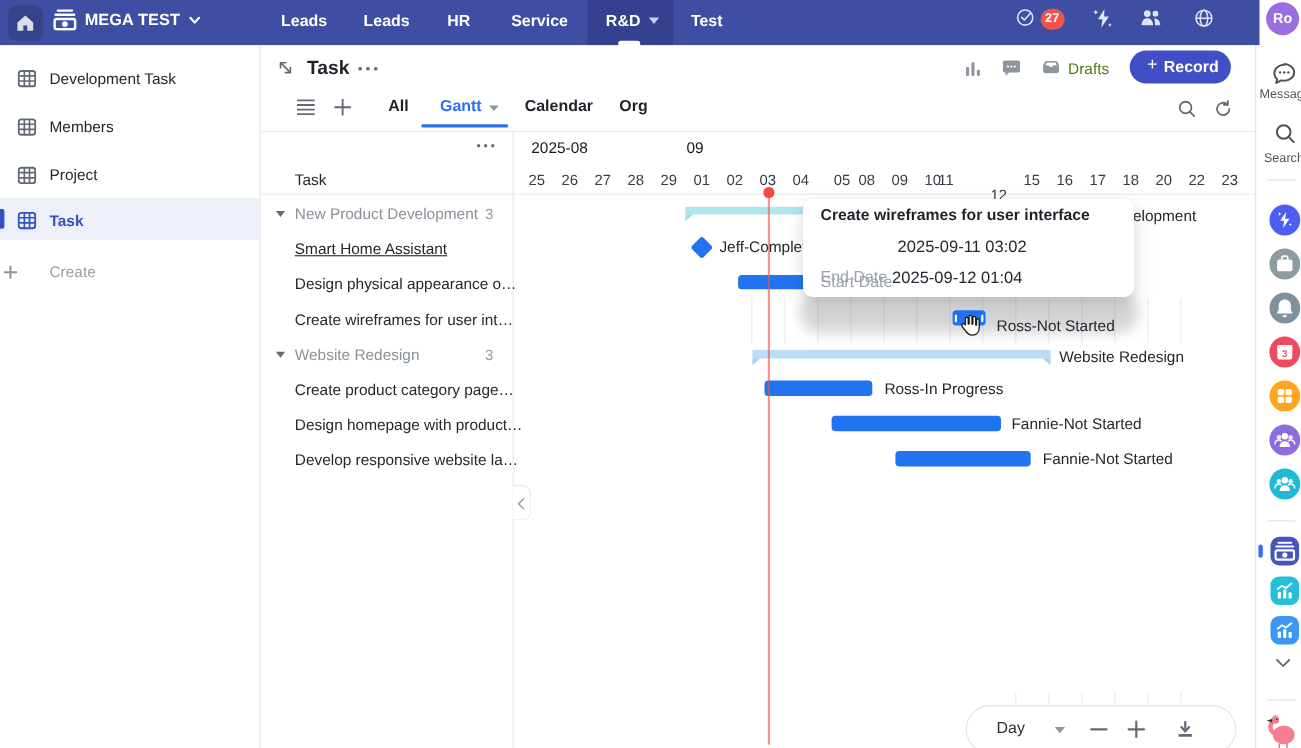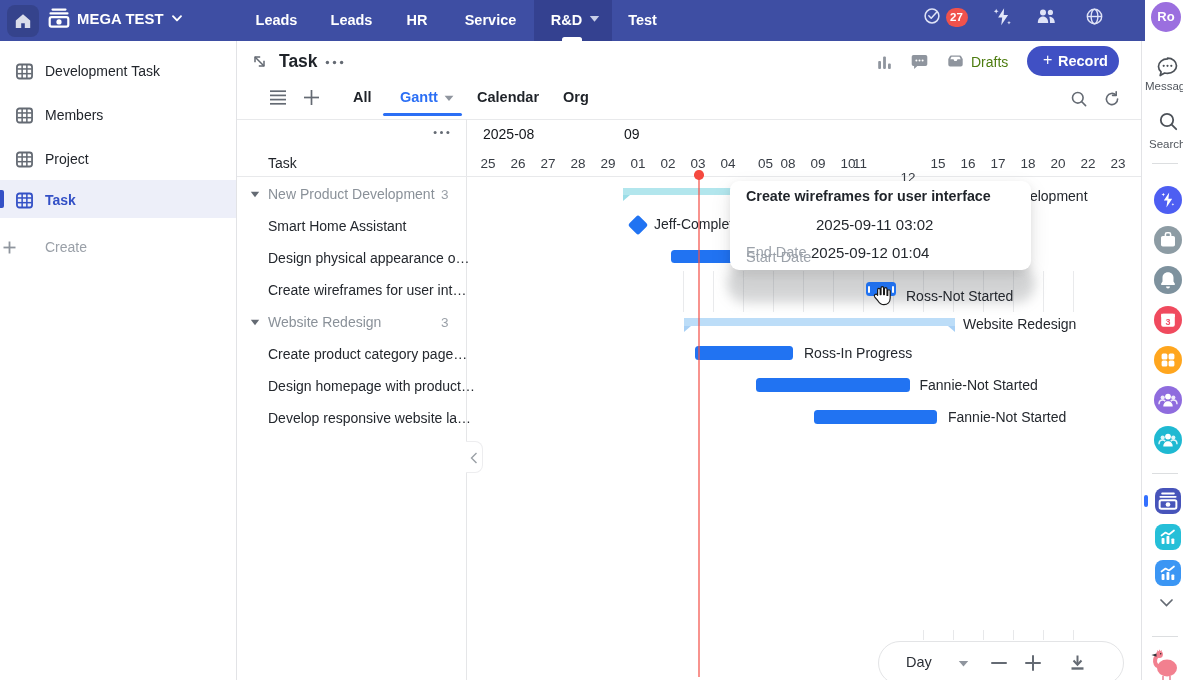--- a/index.html
+++ b/index.html
@@ -191,21 +191,21 @@
         <circle cx="8.5" cy="2.5" r="1.5" fill="#646A73"></circle>
         <circle cx="14.9" cy="2.5" r="1.5" fill="#646A73"></circle>
       </svg>
 <div class="ab" style="left:31px;top:109px;height:27px;line-height:27px;font-size:14px;color:#1F2329;">Task</div>
 <div class="ab" style="left:0;top:135px;width:904px;height:1px;background:#e8e9eb;"></div>
 <svg class="ic ab" style="left:13px;top:149.5px;" width="10" height="7" viewBox="0 0 10 7">
         <path d="M0.8 0.8 L5 6.2 L9.2 0.8 Z" fill="#646A73"></path>
       </svg>
 <div class="ab" style="left:31px;top:139.5px;height:27px;line-height:27px;font-size:14px;color:#8A9199;white-space:nowrap;">New Product Development</div>
 <div class="ab" style="left:204px;top:139.5px;height:27px;line-height:27px;font-size:13.5px;color:#9aa0a8;">3</div>
-<div class="ab" style="left:31px;top:171.5px;height:27px;line-height:27px;font-size:14px;color:#24282e;white-space:nowrap;">Smart Home Assistant</div>
+<div class="ab" style="left:31px;top:171.5px;height:27px;line-height:27px;font-size:14px;color:#24282e;white-space:nowrap;text-decoration:underline;">Smart Home Assistant</div>
 <div class="ab" style="left:31px;top:203.5px;height:27px;line-height:27px;font-size:14px;color:#24282e;white-space:nowrap;">Design physical appearance o…</div>
 <div class="ab" style="left:31px;top:235.5px;height:27px;line-height:27px;font-size:14px;color:#24282e;white-space:nowrap;">Create wireframes for user int…</div>
 <svg class="ic ab" style="left:13px;top:277.5px;" width="10" height="7" viewBox="0 0 10 7">
         <path d="M0.8 0.8 L5 6.2 L9.2 0.8 Z" fill="#646A73"></path>
       </svg>
 <div class="ab" style="left:31px;top:267.5px;height:27px;line-height:27px;font-size:14px;color:#8A9199;white-space:nowrap;">Website Redesign</div>
 <div class="ab" style="left:204px;top:267.5px;height:27px;line-height:27px;font-size:13.5px;color:#9aa0a8;">3</div>
 <div class="ab" style="left:31px;top:299.5px;height:27px;line-height:27px;font-size:14px;color:#24282e;white-space:nowrap;">Create product category page…</div>
 <div class="ab" style="left:31px;top:331.5px;height:27px;line-height:27px;font-size:14px;color:#24282e;white-space:nowrap;">Design homepage with product…</div>
 <div class="ab" style="left:31px;top:363.5px;height:27px;line-height:27px;font-size:14px;color:#24282e;white-space:nowrap;">Develop responsive website la…</div>

